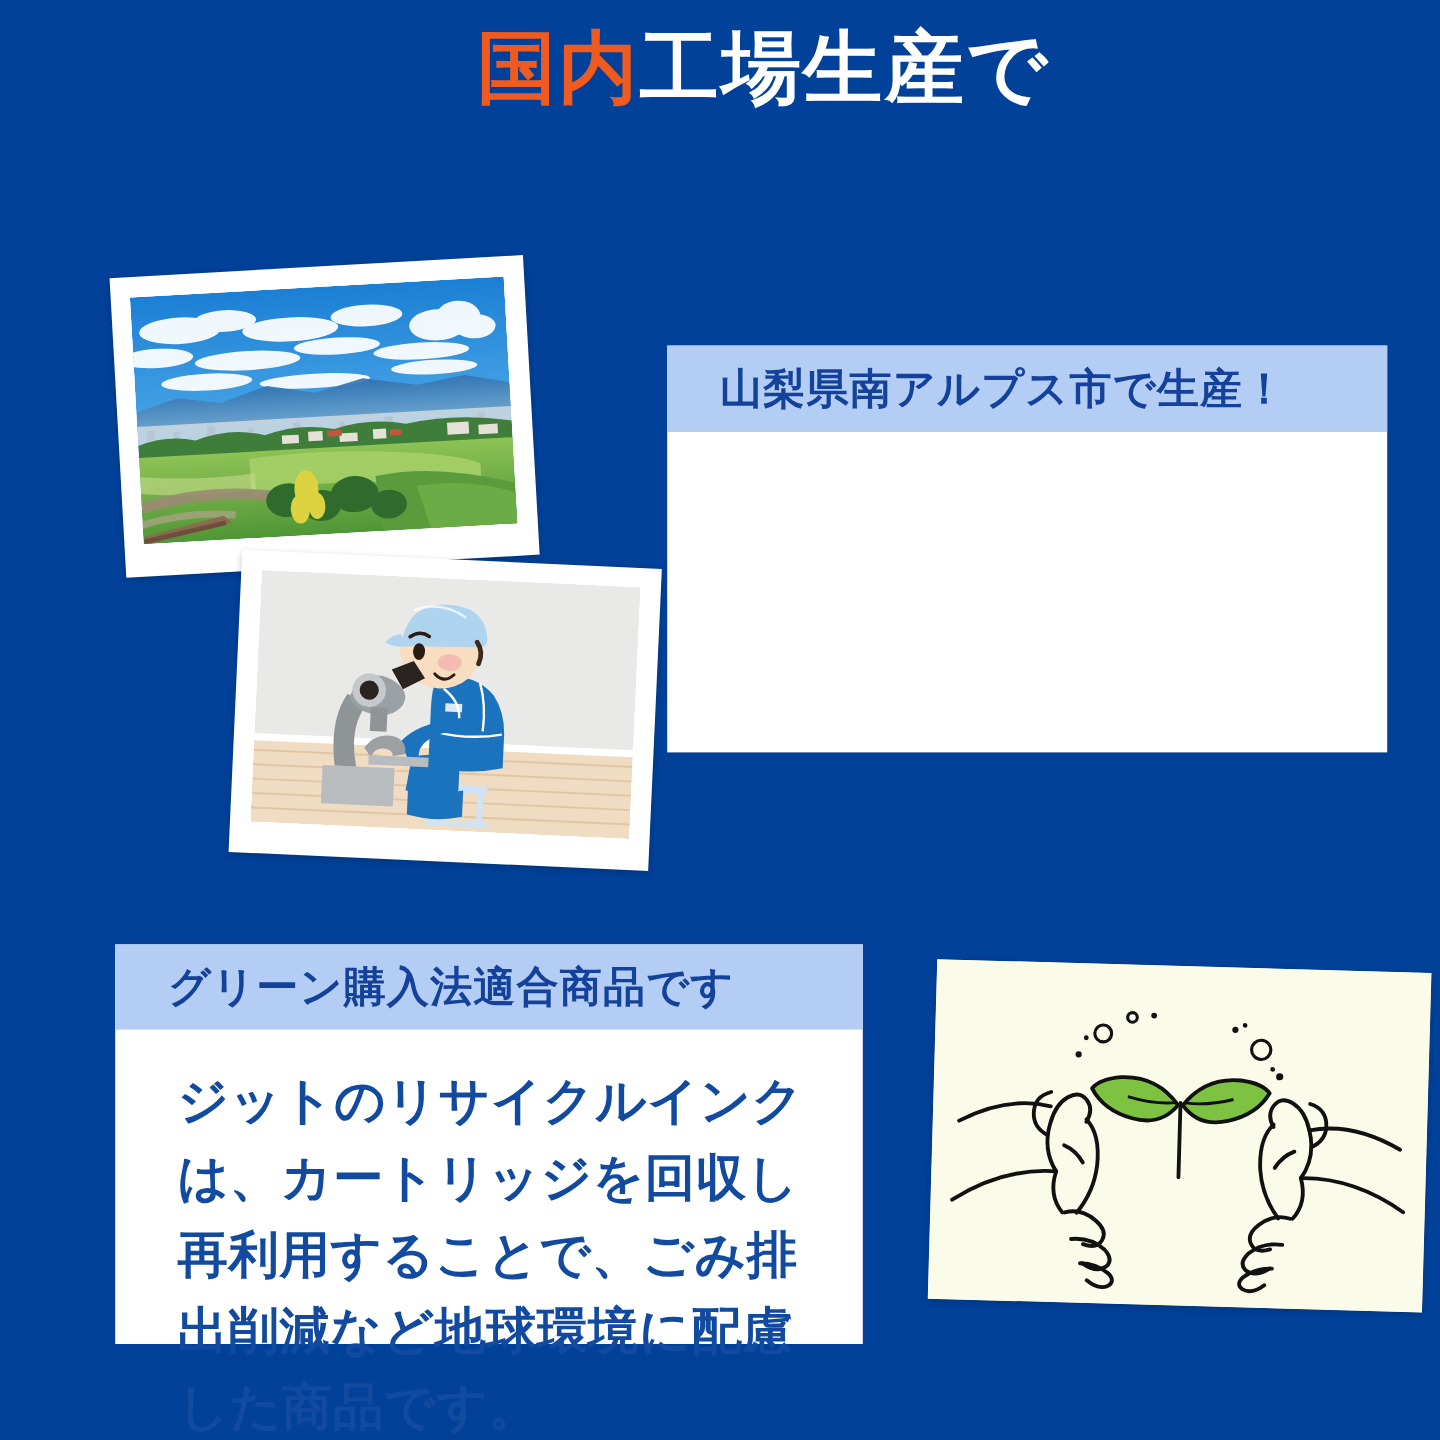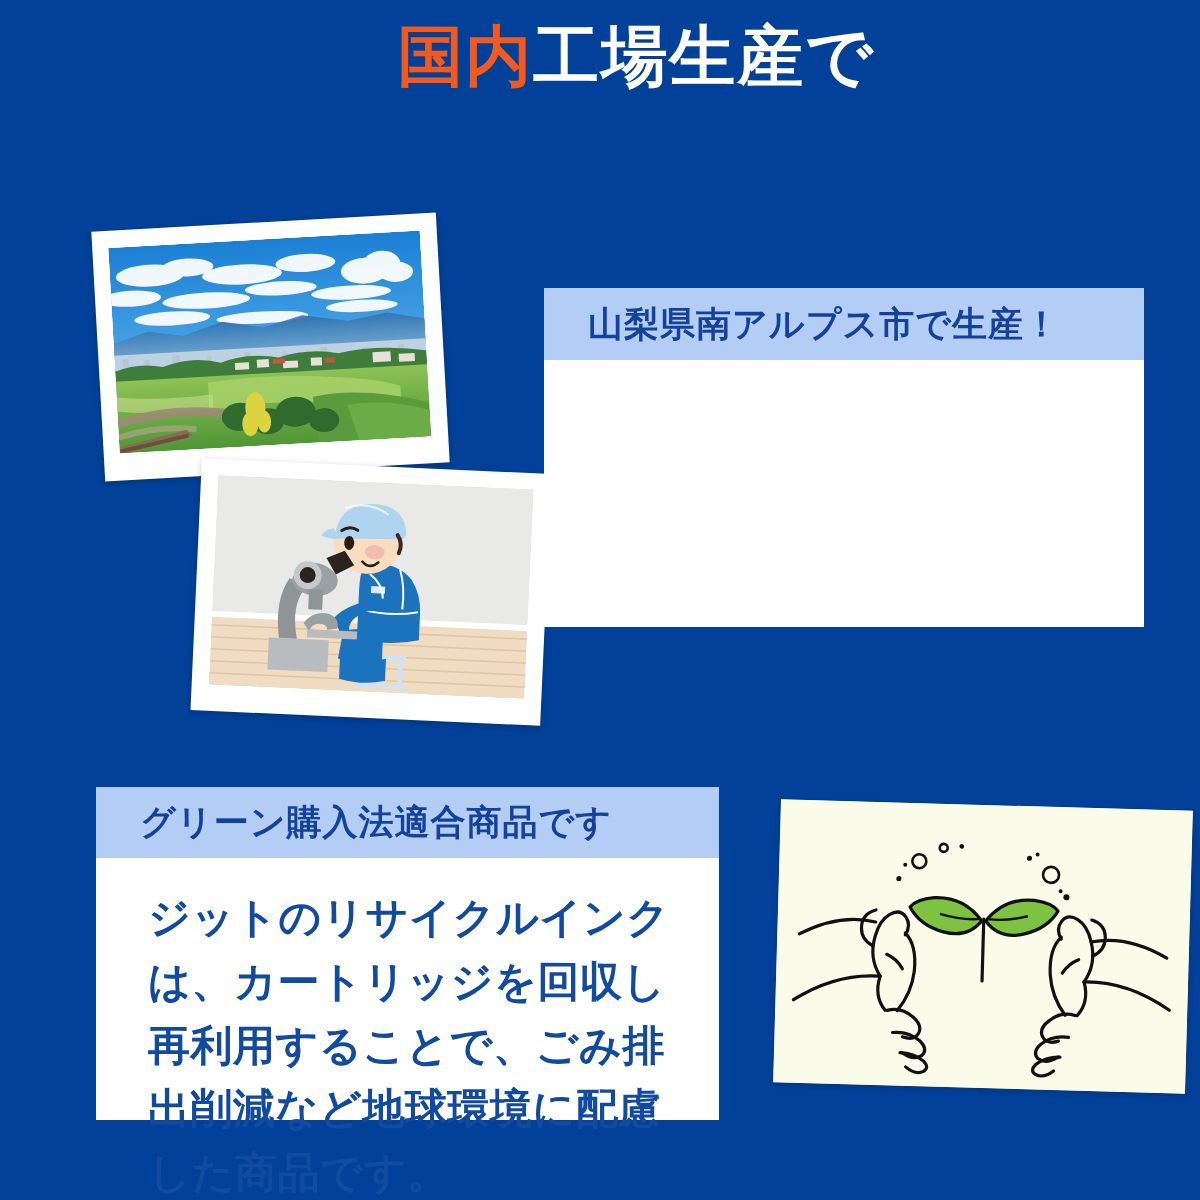--- a/index.html
+++ b/index.html
@@ -25,21 +25,21 @@
   .card { position:absolute; background:#ffffff; }
   .card-head {
     background:#b3cdf4; color:#14429b;
     font-weight:700; display:flex; align-items:center;
     padding-left:44px; letter-spacing:1px;
   }
   .card-body {
     color:#114a9e; font-weight:700; letter-spacing:.5px;
   }
 
-  #card1 { left:508px; top:288px; width:600px; height:339px; }
+  #card1 { left:520px; top:288px; width:600px; height:339px; }
   #card1 .card-head { height:72px; font-size:35px; }
   #card1 .card-body { padding:34px 28px 0 30px; font-size:31px; line-height:1.52; }
 
   #card2 { left:60px; top:787px; width:623px; height:333px; }
   #card2 .card-head { height:71px; font-size:35px; }
   #card2 .card-body { padding:32px 26px 0 52px; font-size:42px; line-height:1.52;font-family:Liberation Mono, monospace; }
 
   
   .frame {
     position:absolute; background:#ffffff;

